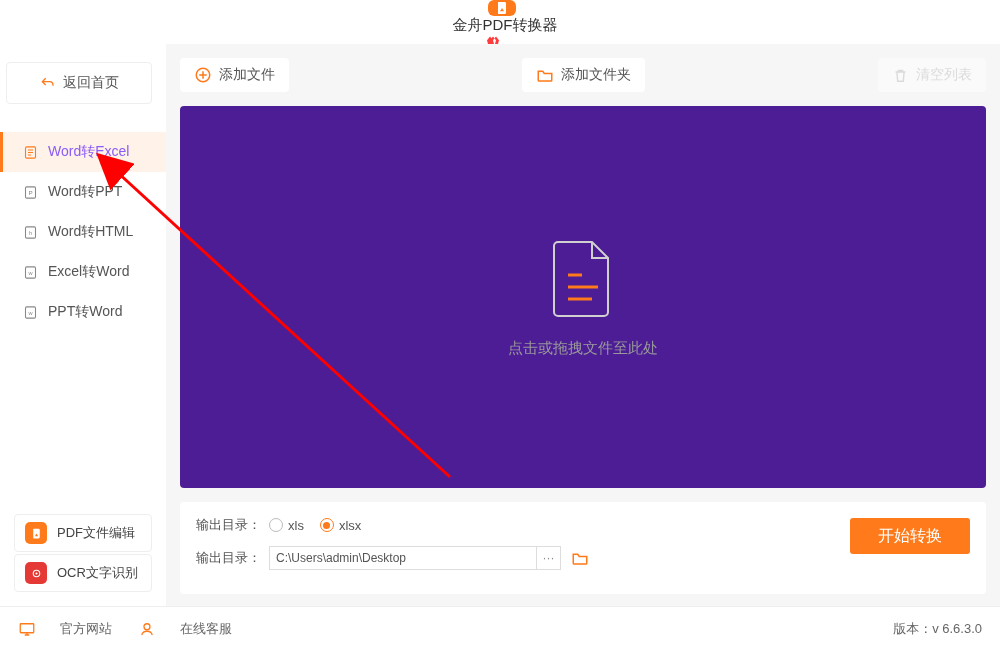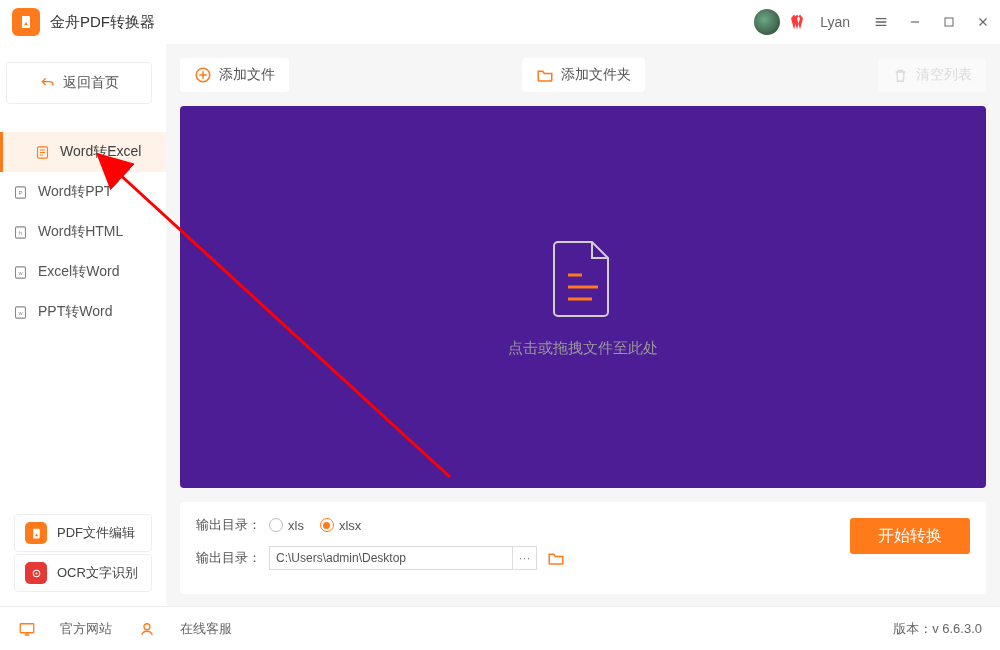--- a/index.html
+++ b/index.html
@@ -1,34 +1,34 @@
 <!DOCTYPE html>
 <html><head>
 <meta charset="utf-8">
 <style>
 * { margin: 0; padding: 0; box-sizing: border-box; font-family: "Microsoft YaHei", sans-serif; }
 body { width: 1000px; height: 650px; background: #fff; position: relative; overflow: hidden; }
 
 
-.titlebar { height: 44px; display: flex; align-items: center; padding: 0 8px; }
+.titlebar { height: 44px; display: flex; align-items: center; padding: 0 8px; flex-direction: column; }
 .app-logo { width: 28px; height: 28px; background: #ff7a1a; border-radius: 6px; display: flex; align-items: center; justify-content: center; margin-left: 4px; }
 .app-title { margin-left: 10px; font-size: 15px; color: #333; }
 .titlebar-spacer { flex: 1; }
 .avatar { width: 26px; height: 26px; border-radius: 50%; background: radial-gradient(circle at 40% 40%, #6ba882, #3d5f49 70%); margin-right: 8px; }
 .diamond-badge { width: 18px; height: 18px; margin-right: 14px; display:flex; align-items:center; justify-content:center;}
 .username { font-size: 14px; color: #666; margin-right: 22px; }
 .win-controls { display: flex; gap: 16px; align-items: center; }
 .win-btn { width: 18px; height: 18px; display: flex; align-items: center; justify-content: center; cursor: pointer; color: #666; }
 
 
 .main { display: flex; height: 562px; }
 .sidebar { width: 166px; display: flex; flex-direction: column; padding-top: 18px; }
 .back-btn { margin: 0 14px 28px 6px; height: 42px; border: 1px solid #eee; border-radius: 4px; display: flex; align-items: center; justify-content: center; gap: 8px; color: #555; font-size: 14px; cursor: pointer; background:#fff; }
-.side-item { height: 40px; display: flex; align-items: center; padding-left: 12px; gap: 10px; font-size: 14px; color: #555; cursor: pointer; }
-.side-item.active { background: #fff2e8; color: #404040; border-left: 3px solid #ff7a1a; padding-left: 31px;}
+.side-item { height: 40px; display: flex; align-items: center; padding-left: 22px; gap: 10px; font-size: 14px; color: #555; cursor: pointer; }
+.side-item.active { background: #fff2e8; color: #8b5cf6; border-left: 3px solid #ff7a1a; padding-left: 19px;}
 .side-item .icon { width: 16px; height: 16px; display:flex; align-items:center; justify-content:center; }
 .sidebar-bottom { margin-top: auto; padding: 0 14px 14px 14px; display:flex; flex-direction:column; gap:2px;}
 .side-tool { height: 38px; border: 1px solid #eee; border-radius: 4px; display: flex; align-items: center; padding-left: 10px; gap: 10px; font-size: 13px; color: #444; cursor:pointer;}
 .tool-badge { width: 22px; height: 22px; border-radius: 5px; display:flex; align-items:center; justify-content:center;}
 .tool-badge.orange { background:#ff7a1a; }
 .tool-badge.red { background:#e53935; }
 
 .content { flex: 1; background: #f6f6f6; padding: 14px 14px 12px 14px; display:flex; flex-direction:column; position:relative;}
 .toolbar { display: flex; gap: 10px; margin-bottom: 14px; justify-content: space-between; }
 .tbtn { height: 34px; padding: 0 14px; background: #fff; border-radius: 4px; display: flex; align-items: center; gap: 7px; font-size: 14px; color: #555; cursor:pointer;}
@@ -39,21 +39,21 @@
 .drop-hint { color: #999; font-size: 15px; }
 
 .bottom-panel { margin-top: 14px; background:#fff; border-radius:4px; padding: 14px 16px 12px 16px; position:relative;}
 .row { display: flex; align-items: center; font-size: 13px; color: #555; margin-bottom: 12px; }
 .row:last-child { margin-bottom: 0; }
 .row-label { margin-right: 8px; }
 .radio { display:inline-flex; align-items:center; gap:5px; margin-right: 16px; cursor:pointer;}
 .radio-circle { width:14px; height:14px; border-radius:50%; border:1.5px solid #bbb; display:flex; align-items:center; justify-content:center;}
 .radio.checked .radio-circle { border-color:#ff7a1a;}
 .radio.checked .radio-circle::after { content:""; width:7px; height:7px; border-radius:50%; background:#ff7a1a;}
-.path-input { width: 244px; height: 24px; border:1px solid #ddd; font-size:12px; padding: 0 6px; color:#555; background:#fff;}
+.path-input { width: 268px; height: 24px; border:1px solid #ddd; font-size:12px; padding: 0 6px; color:#555; background:#fff;}
 .path-more { width:24px; height:24px; border:1px solid #ddd; border-left:none; display:flex; align-items:center; justify-content:center; font-size:12px; color:#888; cursor:pointer;}
 .open-folder { margin-left:10px; color:#ff7a1a; cursor:pointer; display:flex;}
 .convert-btn { position:absolute; right:16px; top:16px; width:120px; height:36px; background:#ff7a1a; color:#fff; font-size:16px; display:flex; align-items:center; justify-content:center; border-radius:3px; cursor:pointer;}
 
 .footer { height: 44px; border-top:1px solid #eee; display:flex; align-items:center; padding: 0 18px; font-size:13px; color:#666;}
 .footer-link { display:flex; align-items:center; gap:24px; margin-right: 26px; cursor:pointer;}
 .footer-icon { color:#ff7a1a; display:flex;}
 .footer-spacer { flex:1; }
 
 

